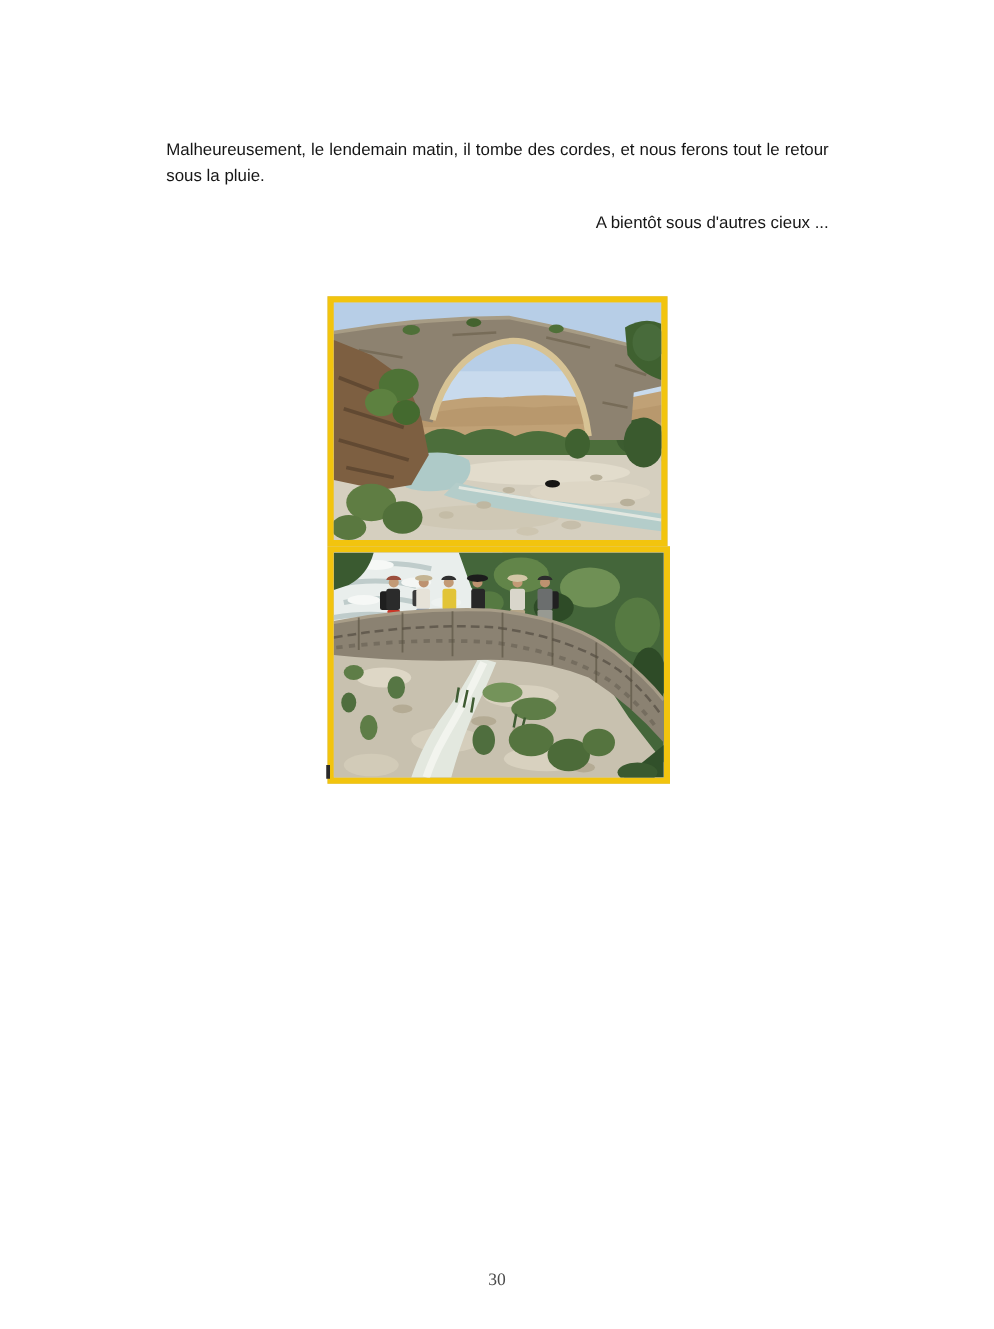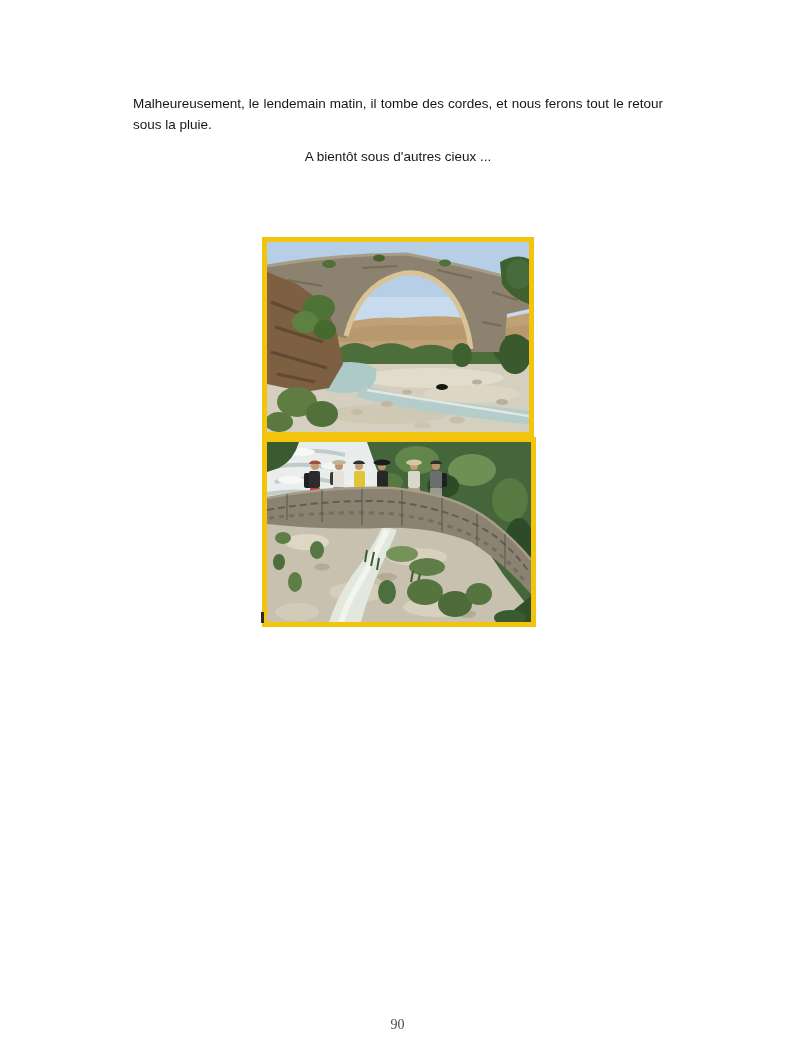--- a/index.html
+++ b/index.html
@@ -2,24 +2,24 @@
 <html><head>
 <meta charset="utf-8">
 <style>
   html,body{margin:0;padding:0;}
   body{
     width:795px;height:1063px;background:#ffffff;position:relative;
     font-family:"Liberation Sans", sans-serif;overflow:hidden;
   }
   .text-block{position:absolute;left:133px;top:93px;width:530px;}
   .para{
-    margin:0 0 11px 0;font-size:13.5px;line-height:21px;color:#161616;
+    margin:16px 0 11px 0;font-size:13.5px;line-height:21px;color:#161616;
     text-align:justify;
   }
-  .para.last{text-align:center;}
+  .para.last{text-align:right;}
   .photo{
     position:absolute;border:5px solid #F2C40E;padding:0;margin:0;
     line-height:0;background:#ccc;
   }
   .photo-arch{left:262px;top:237px;width:262px;height:190px;}
   .photo-hikers{left:262px;top:437px;width:264px;height:180px;}
   .stray-mark{position:absolute;left:261px;top:612px;width:3px;height:11px;background:#2a2a2a;}
   .page-number{
     position:absolute;top:1017px;left:0;width:100%;text-align:center;
     font-family:"Liberation Serif", serif;font-size:14px;color:#4a4a4a;
@@ -192,13 +192,13 @@
       <ellipse cx="188" cy="162" rx="17" ry="13" fill="#4c6b39"></ellipse>
       <ellipse cx="212" cy="152" rx="13" ry="11" fill="#55743f"></ellipse>
       <path d="M232,180 L264,154 L264,180 Z" fill="#31502a"></path>
       <ellipse cx="243" cy="176" rx="16" ry="8" fill="#3a5a30"></ellipse>
     </g>
   </svg>
 </figure>
 
 <div class="stray-mark"></div>
 
-<div class="page-number">90</div>
+<div class="page-number">30</div>
 
 </body></html>

